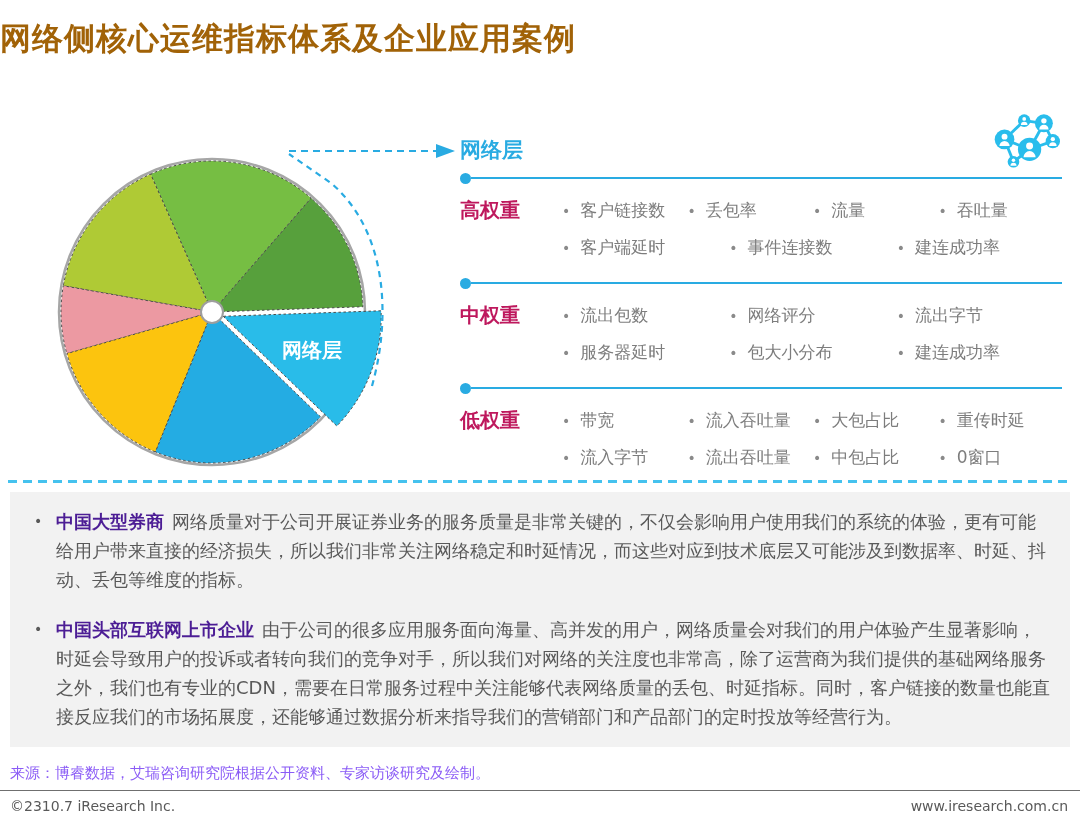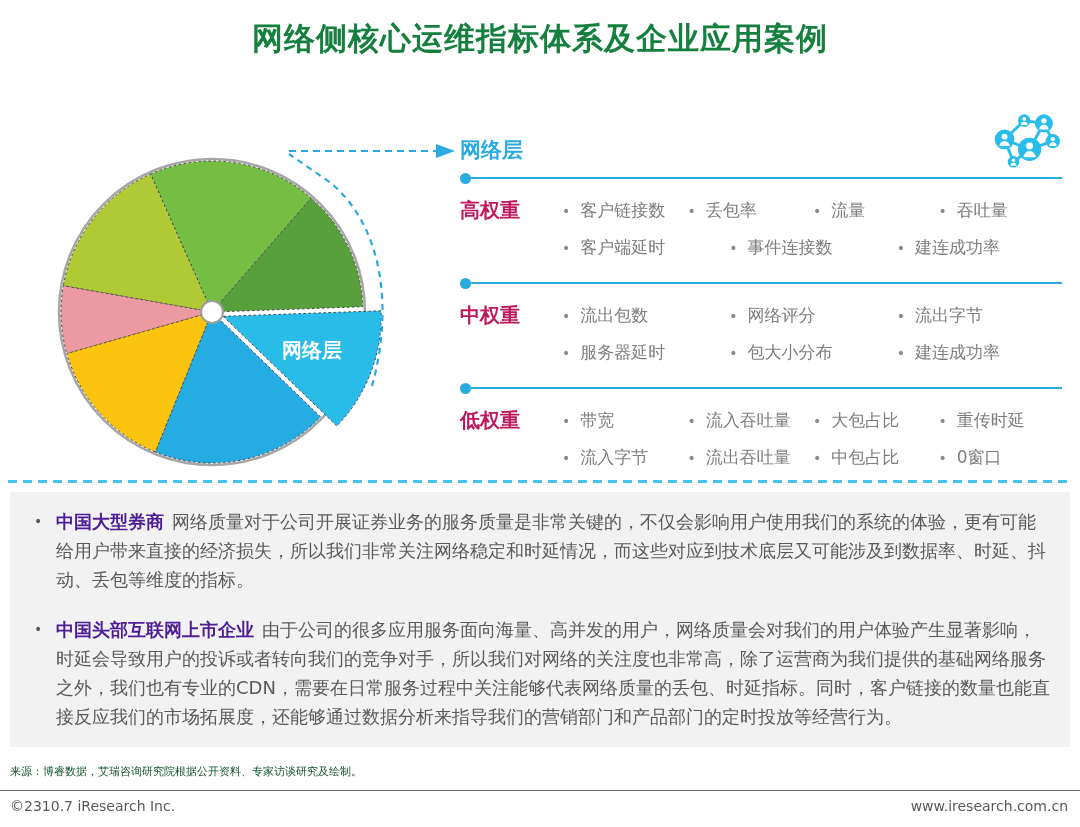--- a/index.html
+++ b/index.html
@@ -1,21 +1,21 @@
 <!DOCTYPE html>
 <html><head>
 <meta charset="utf-8">
 <style>
   * { margin:0; padding:0; box-sizing:border-box; }
   html,body { width:1080px; height:827px; background:#fff; overflow:hidden;
               font-family:"DejaVu Sans","Liberation Sans",sans-serif; }
   .page { position:relative; width:1080px; height:827px; background:#fff; }
 
-  .title { position:absolute; top:18px; left:0; width:100%; text-align:center;
-           font-size:31px; font-weight:800; color:#15803d; letter-spacing:1px; }
+  .title { position:absolute; top:18px; left:0; width:100%; 
+           font-size:31px; font-weight:800; color:#a16207; letter-spacing:1px; }
 
   
   #top-art { position:absolute; top:0; left:0; pointer-events:none; }
   .guide { fill:none; stroke:#29abe2; stroke-width:2.2; stroke-dasharray:7 5; }
   .guide-arc { fill:none; stroke:#29abe2; stroke-width:2.2; stroke-dasharray:6 5; }
   .pie-slice { stroke:#4a4a4a; stroke-width:1; stroke-dasharray:2.5 2.5; }
   .pie-label { fill:#ffffff; font-size:20px; font-weight:bold; text-anchor:middle; }
 
   
   .panel { position:absolute; left:460px; top:110px; width:602px; }
@@ -35,21 +35,21 @@
 
   
   .case-box { position:absolute; top:492px; left:10px; right:10px; background:#f2f2f2;
               padding:15px 20px 16px 14px; }
   .case { position:relative; padding-left:32px; font-size:18px; line-height:29px; color:#595959; }
   .case + .case { margin-top:21px; }
   .case .cb { position:absolute; left:10px; top:0; color:#595959; font-size:14px; line-height:29px; }
   .case .lead { font-weight:bold; color:#4c1d95; margin-right:8px; }
 
   
-  .source { position:absolute; top:764px; left:10px; font-size:11px; color:#14532d; }
+  .source { position:absolute; top:764px; left:10px; font-size:15px; color:#8b5cf6; }
   .footer-line { position:absolute; top:790px; left:0; width:1080px; border-top:1px solid #6f6f6f; }
   .footer { position:absolute; top:798px; left:10px; right:12px; display:flex;
             justify-content:space-between; font-size:14px; color:#595959; }
 </style>
 </head>
 <body>
 
 <div class="page">
 
   <div class="title">网络侧核心运维指标体系及企业应用案例</div>

